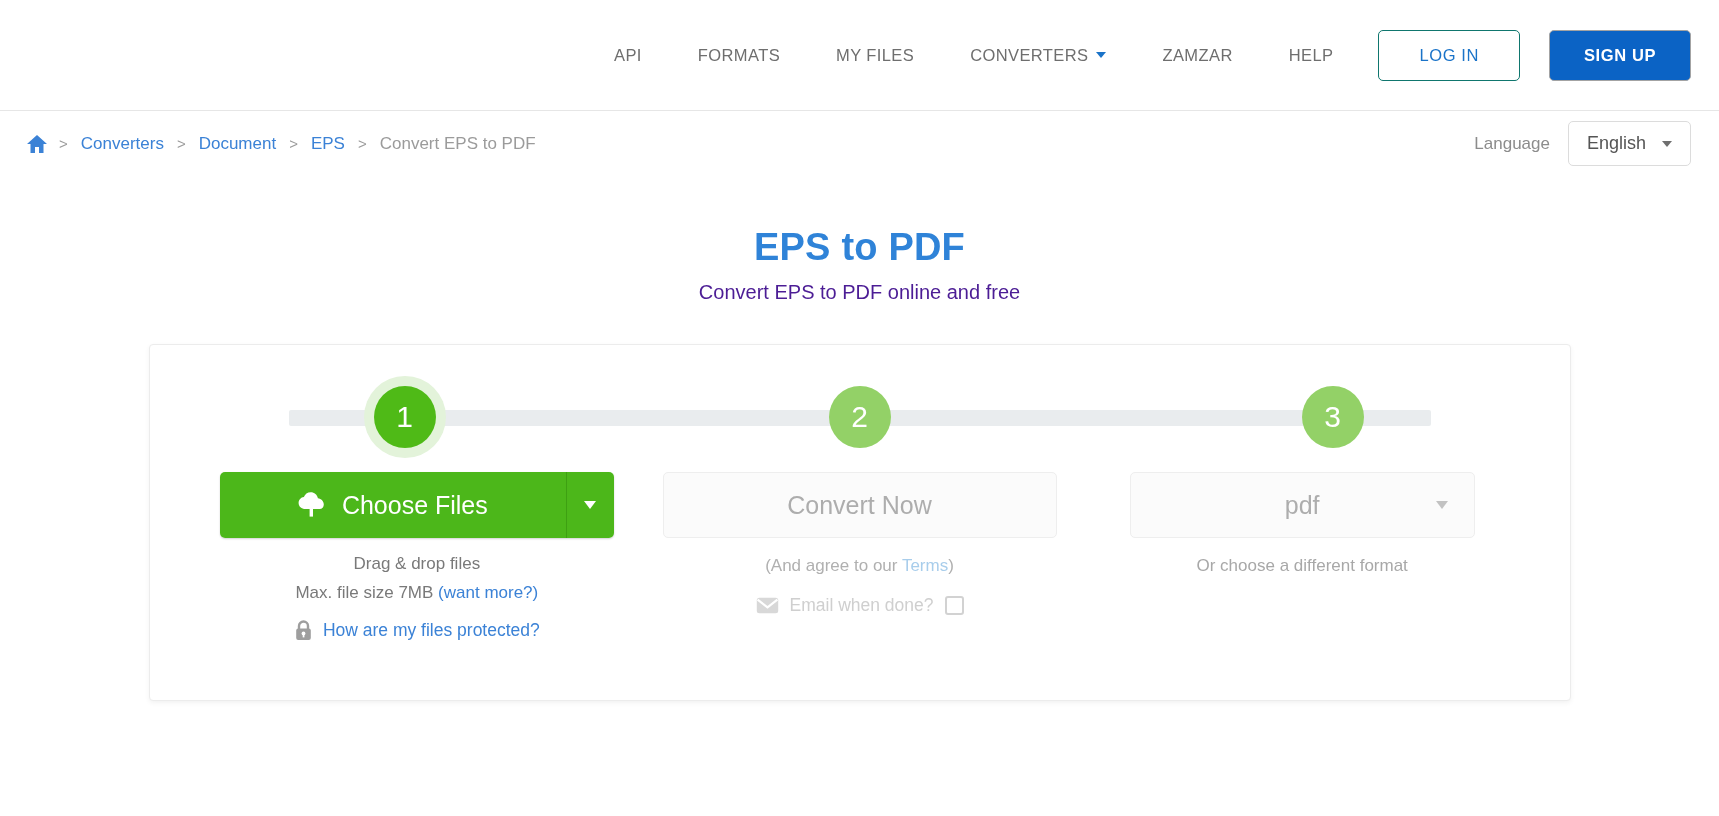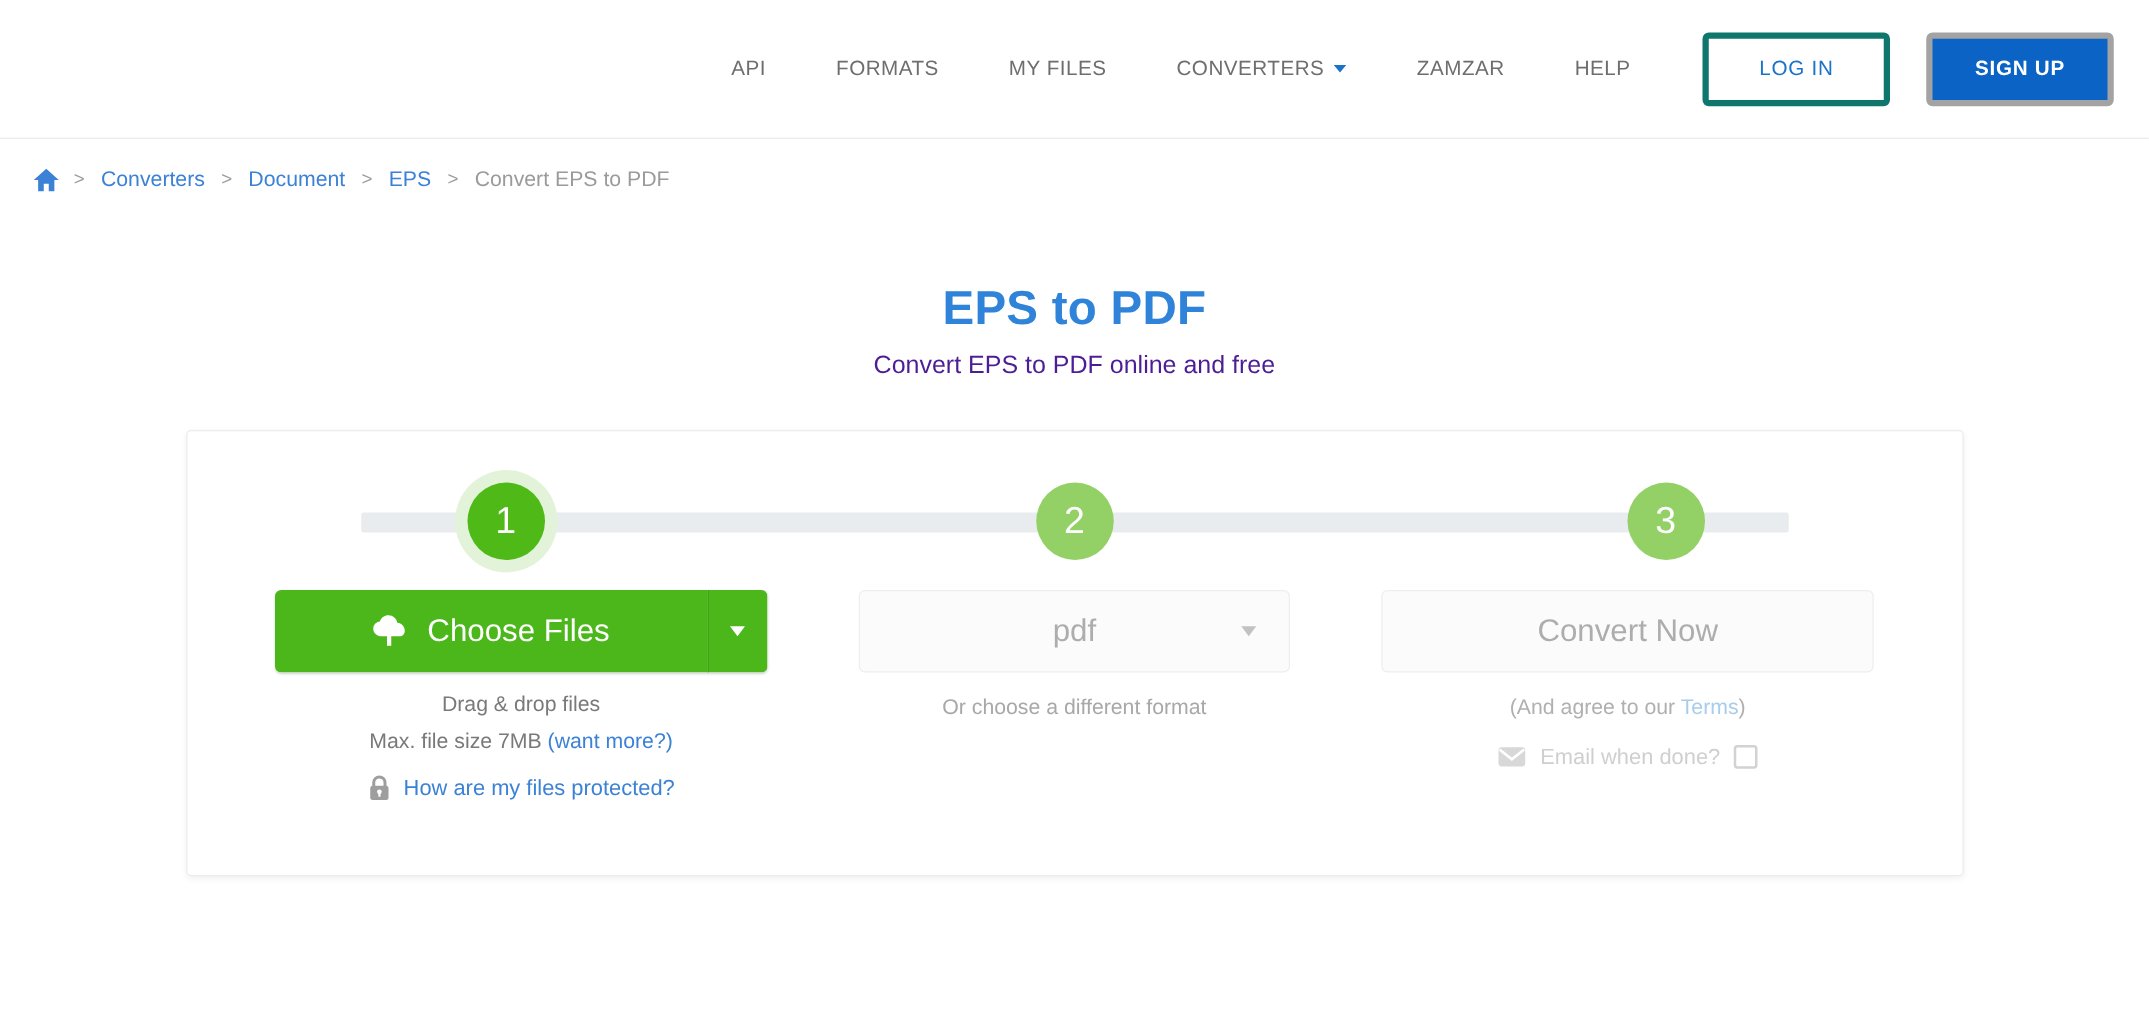--- a/index.html
+++ b/index.html
@@ -69,34 +69,34 @@
     gap: 8px;
   }
   .caret-blue {
     width: 0; height: 0;
     border-left: 5px solid transparent;
     border-right: 5px solid transparent;
     border-top: 6px solid #1a73c8;
     display: inline-block;
   }
   .btn-login {
-    margin-left: 24px;
-    border: 5px solid #0f766e;
+    margin-left: 11px;
+    border: 1px solid #0f766e;
     color: #1a73c8;
     background: #fff;
     border-radius: 5px;
     font-size: 16.5px;
     letter-spacing: 0.6px;
     padding: 15px 40px;
     cursor: pointer;
     white-space: nowrap;
   }
   .btn-signup {
     margin-left: 17px;
-    border: 5px solid #a3a3a3;
+    border: 1px solid #a3a3a3;
     color: #ffffff;
     background: #0b63c5;
     border-radius: 5px;
     font-size: 16.5px;
     font-weight: 700;
     letter-spacing: 0.6px;
     padding: 15px 34px;
     cursor: pointer;
     white-space: nowrap;
   }
@@ -372,20 +372,27 @@
     <span class="crumb-sep">&gt;</span>
     <span class="crumb-link">Converters</span>
     <span class="crumb-sep">&gt;</span>
     <span class="crumb-link">Document</span>
     <span class="crumb-sep">&gt;</span>
     <span class="crumb-link">EPS</span>
     <span class="crumb-sep">&gt;</span>
     <span class="crumb-current">Convert EPS to PDF</span>
   </div>
 
+  <div class="lang-wrap">
+    <span class="lang-label">Language</span>
+    <div class="lang-select">
+      <span>English</span>
+      <span class="caret-gray"></span>
+    </div>
+  </div>
 </div>
 
 <div class="page-title">EPS to PDF</div>
 <div class="page-sub">Convert EPS to PDF online and free</div>
 
 <div class="card">
 
   <div class="steps">
     <div class="steps-track"></div>
 
@@ -432,38 +439,38 @@
           <path d="M5 9 V6 a4.5 4.5 0 0 1 9 0 V9" fill="none" stroke="#9e9e9e" stroke-width="2.4"></path>
           <rect x="2.2" y="8.6" width="14.6" height="11.4" rx="2" fill="#9e9e9e"></rect>
           <circle cx="9.5" cy="13.4" r="1.9" fill="#ffffff"></circle>
           <rect x="8.7" y="13.6" width="1.7" height="3.8" fill="#ffffff"></rect>
         </svg>
         <span class="protect-text">How are my files protected?</span>
       </div>
     </div>
 
     <div class="col">
-      <div class="format-select">
-        <span class="format-value">pdf</span>
-        <span class="format-caret"></span>
-      </div>
-      <div class="mid-hint">Or choose a different format</div>
-    </div>
-
-    <div class="col">
       <div class="convert-btn">Convert Now</div>
 
       <div class="terms-hint">
         <span>(And agree to our </span><span class="terms-link">Terms</span><span>)</span>
       </div>
 
       <div class="email-row">
         <svg width="23" height="17" viewBox="0 0 23 17">
           <rect x="0.8" y="0.8" width="21.4" height="15.4" rx="2.5" fill="#d8d8d8"></rect>
           <path d="M1.6 2.6 L11.5 10.4 L21.4 2.6" fill="none" stroke="#ffffff" stroke-width="2.2"></path>
         </svg>
         <span class="email-text">Email when done?</span>
         <span class="email-check"></span>
       </div>
     </div>
 
+    <div class="col">
+      <div class="format-select">
+        <span class="format-value">pdf</span>
+        <span class="format-caret"></span>
+      </div>
+      <div class="mid-hint">Or choose a different format</div>
+    </div>
+
   </div>
 </div>
 
 </body></html>

